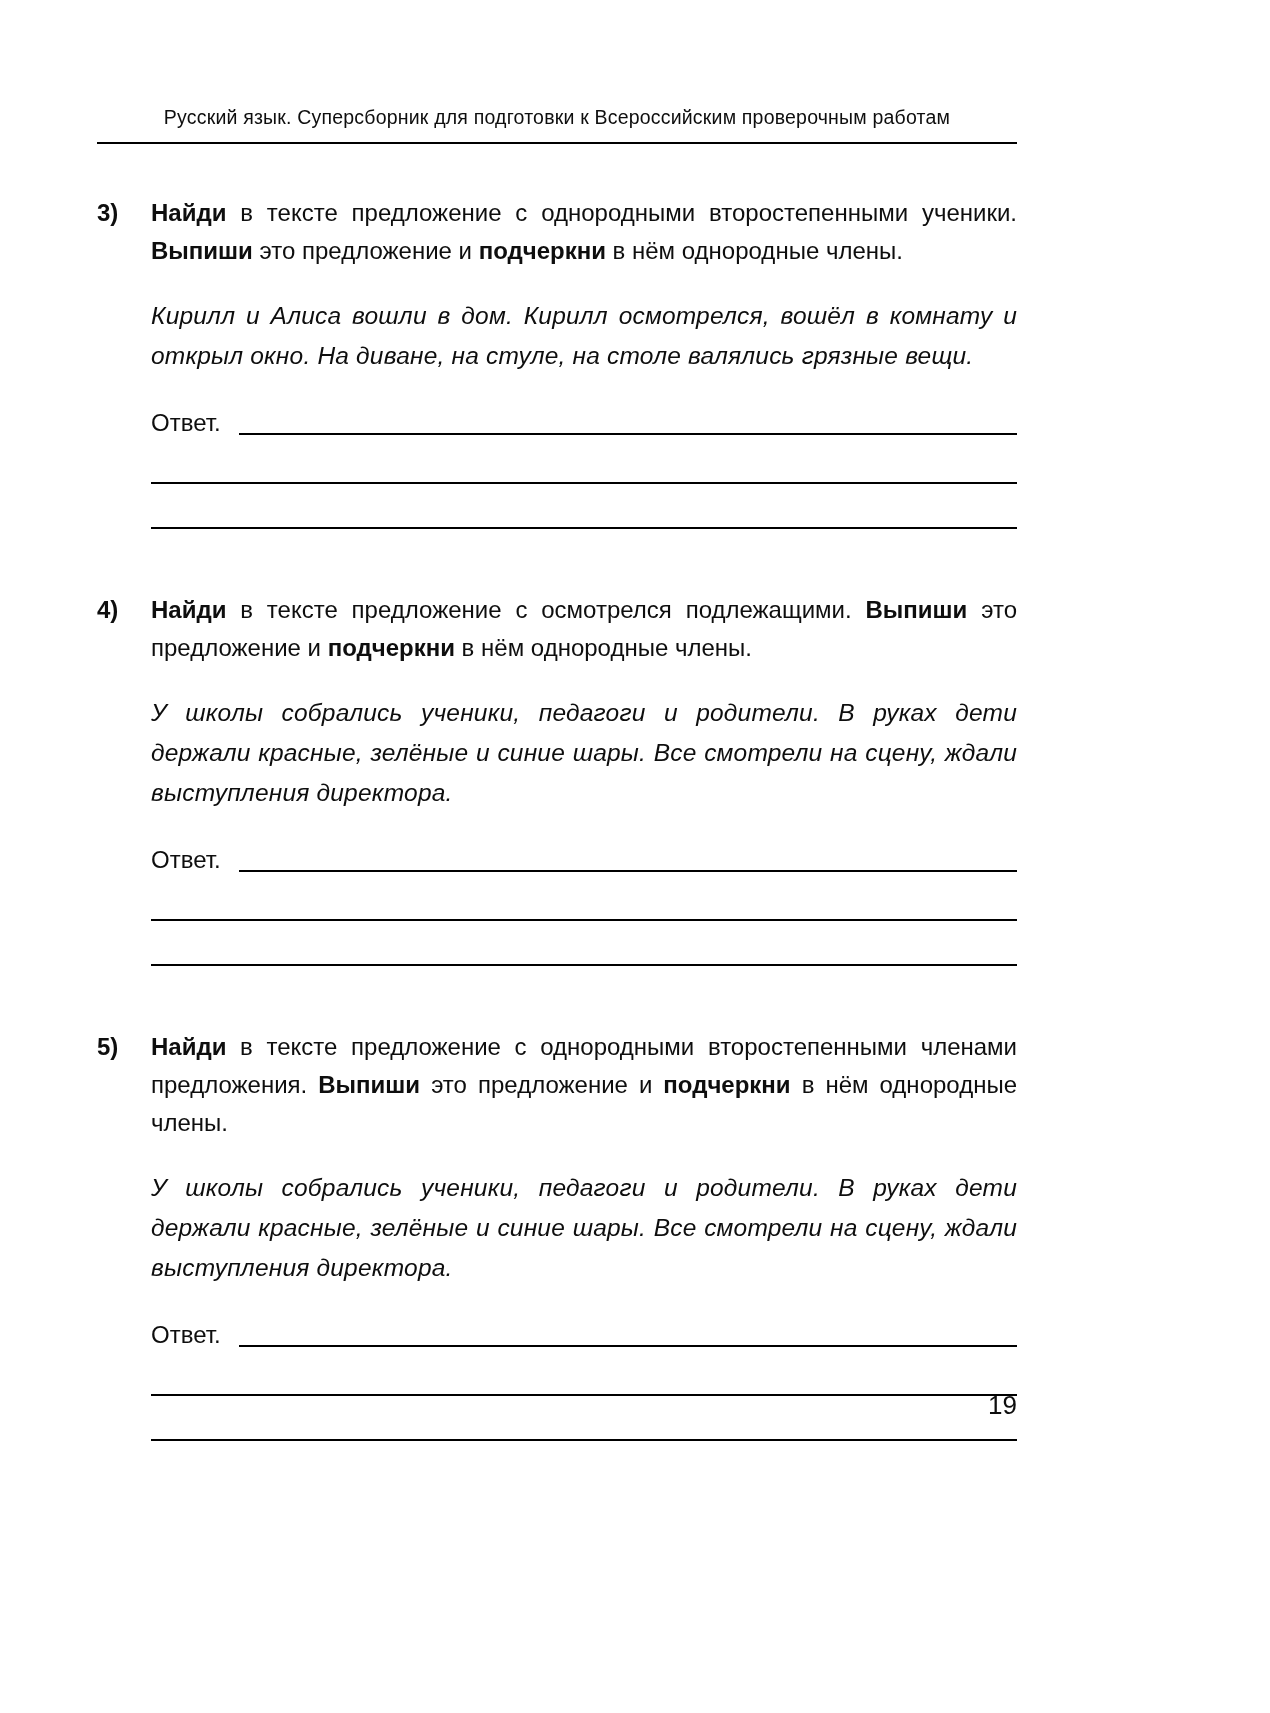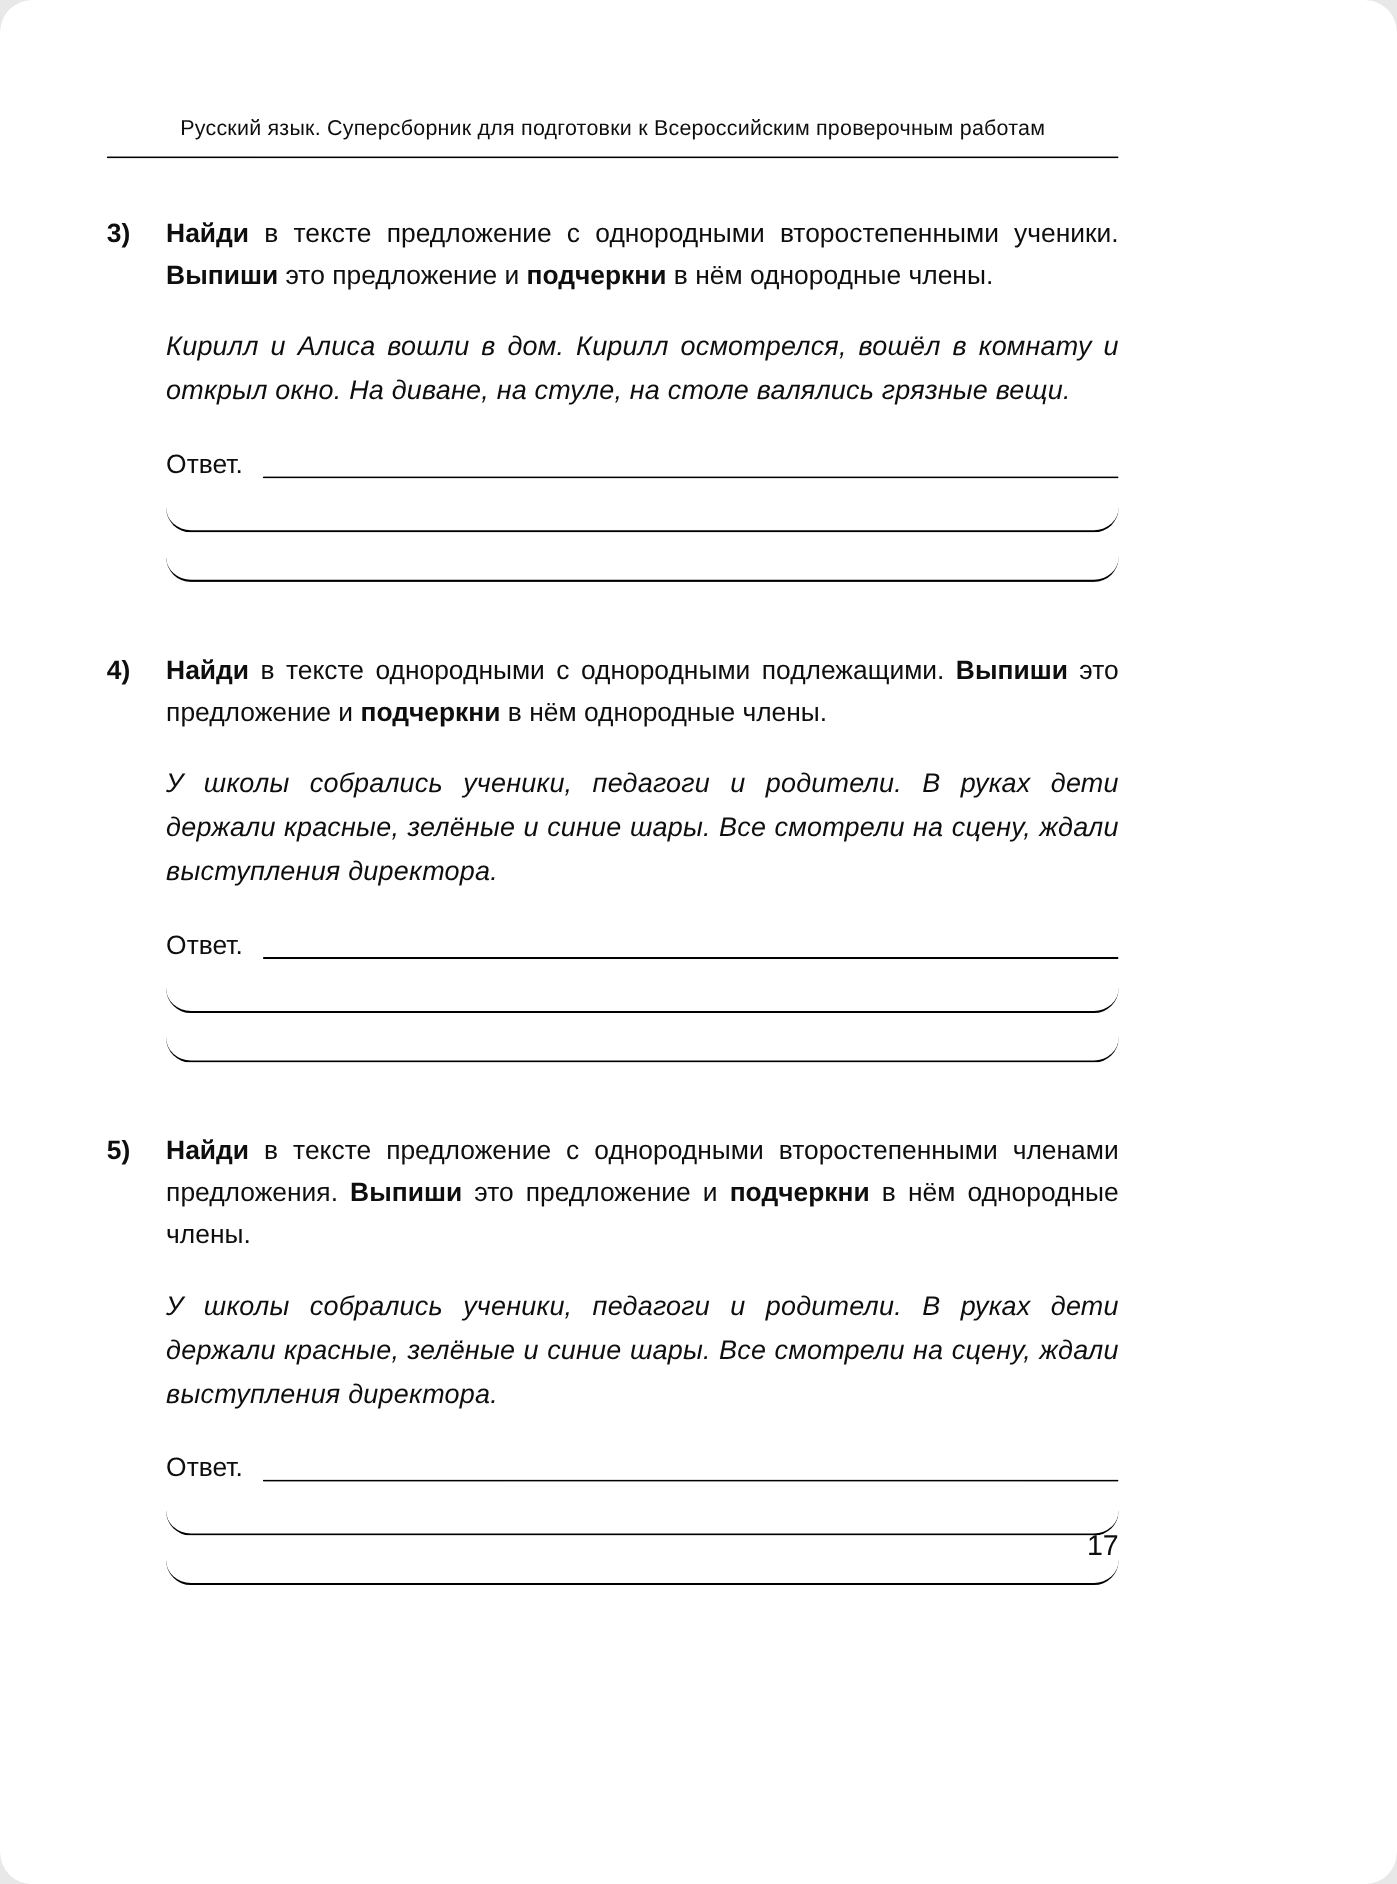--- a/index.html
+++ b/index.html
@@ -1,15 +1,15 @@
 <!DOCTYPE html>
 <html><head>
 <meta charset="utf-8">
 <style>
-  * { margin: 0; padding: 0; box-sizing: border-box; border-radius: 29px; }
+  * { margin: 0; padding: 0; box-sizing: border-box; }
   html, body { background: #e8e8e8; }
   body {
     font-family: "Liberation Sans", sans-serif;
     color: #0e0e0e;
   }
   .page {
     position: relative;
     width: 1270px;
     height: 1713px;
     margin: 0 auto;
@@ -106,21 +106,21 @@
           <span>Ответ.</span>
           <span class="line"></span>
         </div>
         <div class="answer-line-full"></div>
         <div class="answer-line-full"></div>
       </section>
 
       <section class="task">
         <div class="prompt">
           <span class="tnum">4)</span>
-          <span><span class="b">Найди</span><span> в тексте однородными с однородными подлежащими. </span><span class="b">Выпиши</span><span> это предложение и </span><span class="b">подчеркни</span><span> в нём однородные члены.</span></span>
+          <span><span class="b">Найди</span><span> в тексте предложение с осмотрелся подлежащими. </span><span class="b">Выпиши</span><span> это предложение и </span><span class="b">подчеркни</span><span> в нём однородные члены.</span></span>
         </div>
         <p class="passage">У школы собрались ученики, педагоги и родители. В руках дети держали красные, зелёные и синие шары. Все смотрели на сцену, ждали выступления директора.</p>
         <div class="answer-row">
           <span>Ответ.</span>
           <span class="line"></span>
         </div>
         <div class="answer-line-full"></div>
         <div class="answer-line-full"></div>
       </section>
 
@@ -134,14 +134,14 @@
           <span>Ответ.</span>
           <span class="line"></span>
         </div>
         <div class="answer-line-full"></div>
         <div class="answer-line-full"></div>
       </section>
 
     </div>
   </div>
 
-  <div class="page-number">17</div>
+  <div class="page-number">19</div>
 </div>
 
 </body></html>

